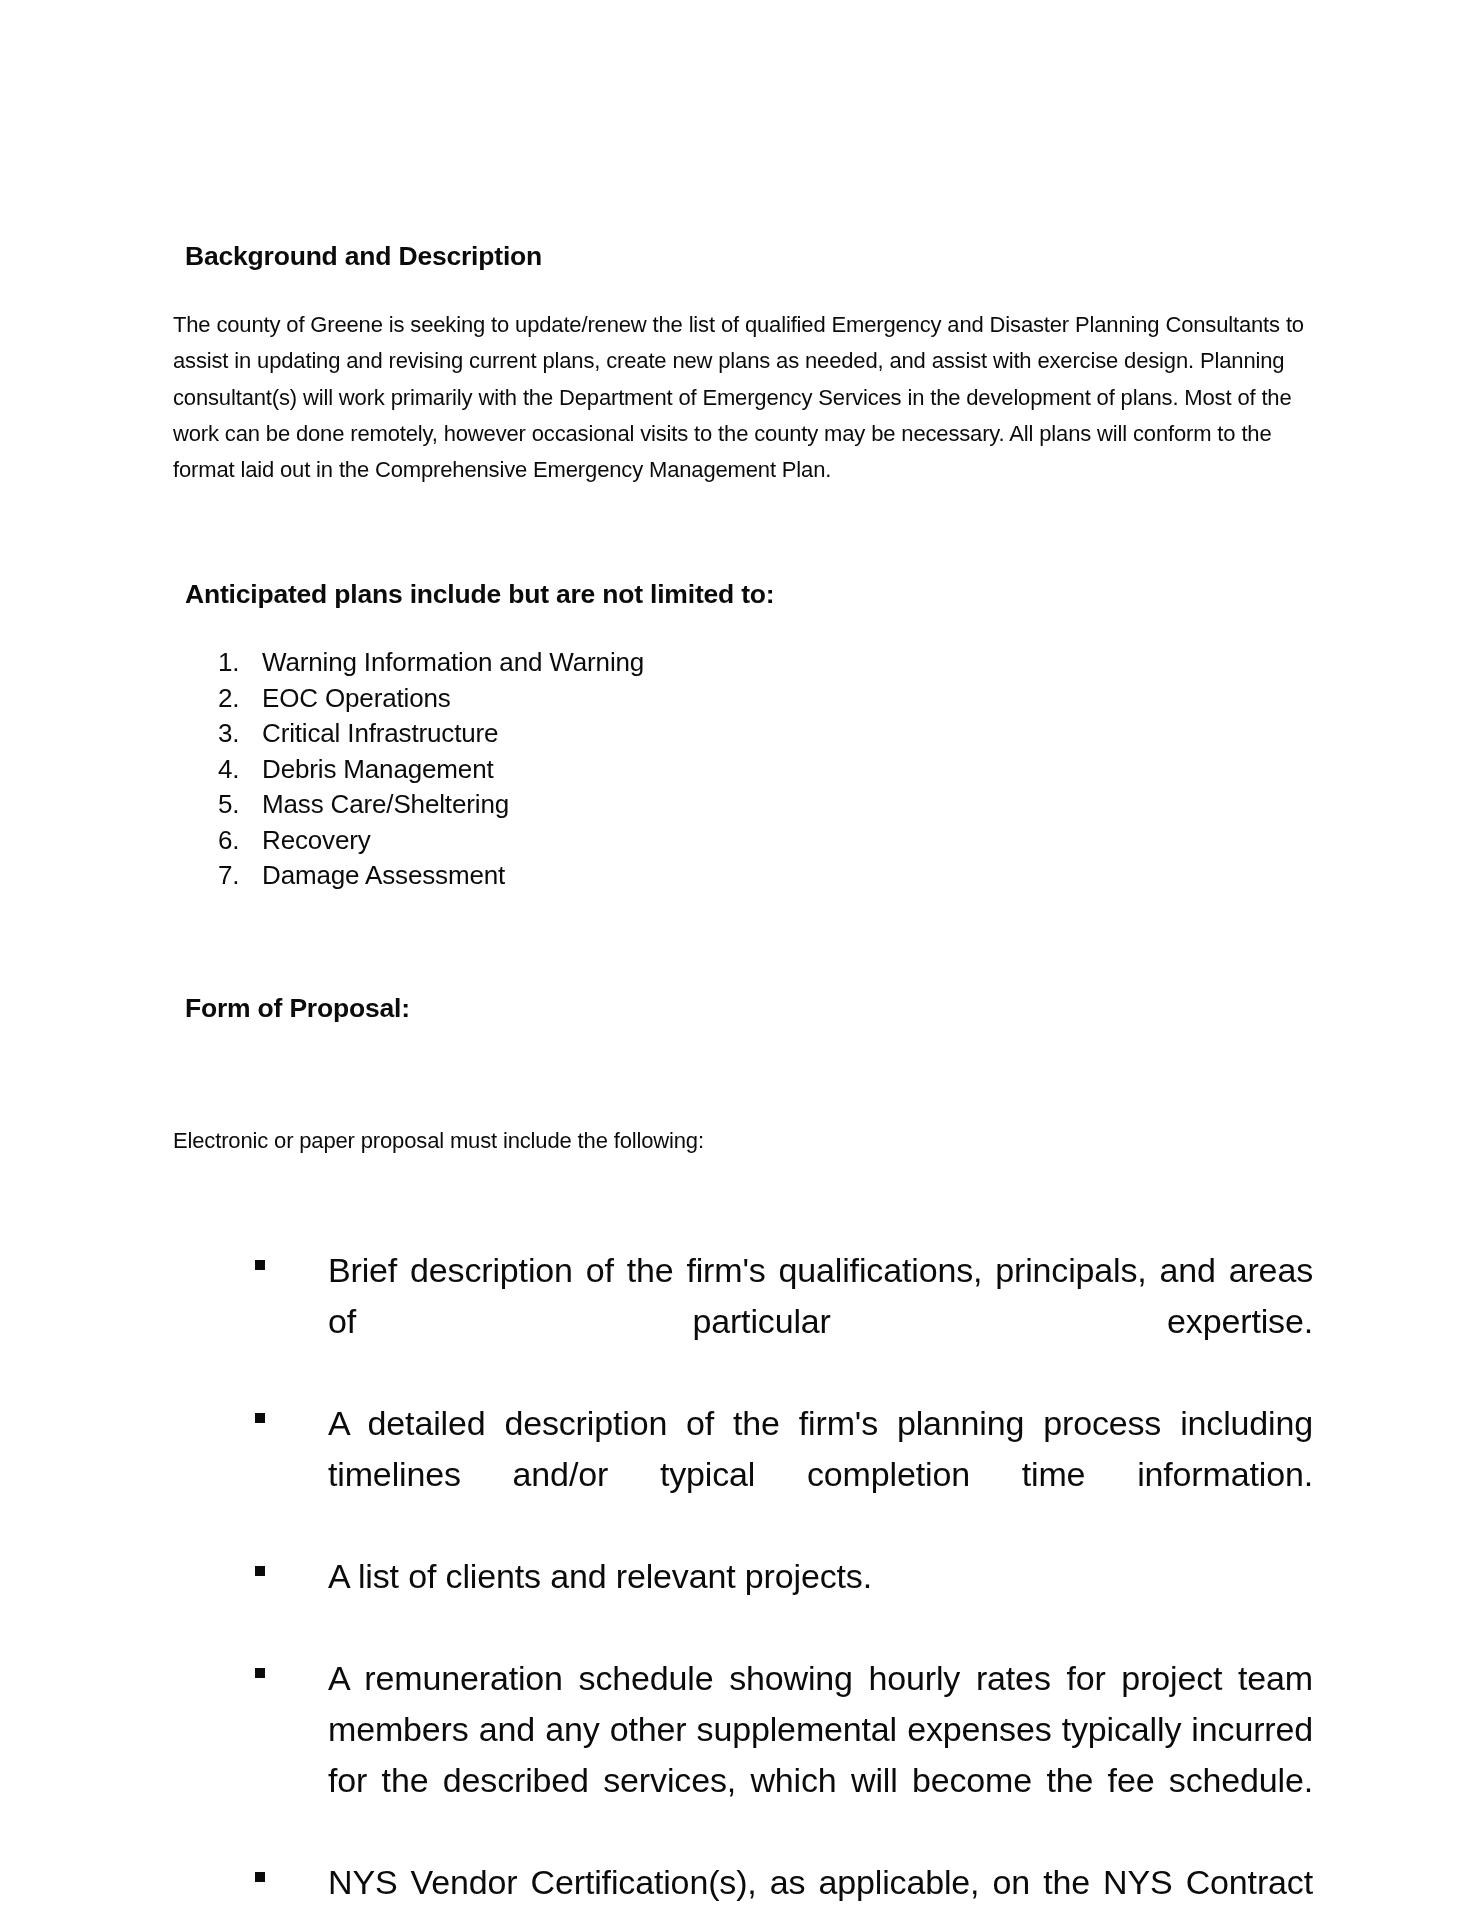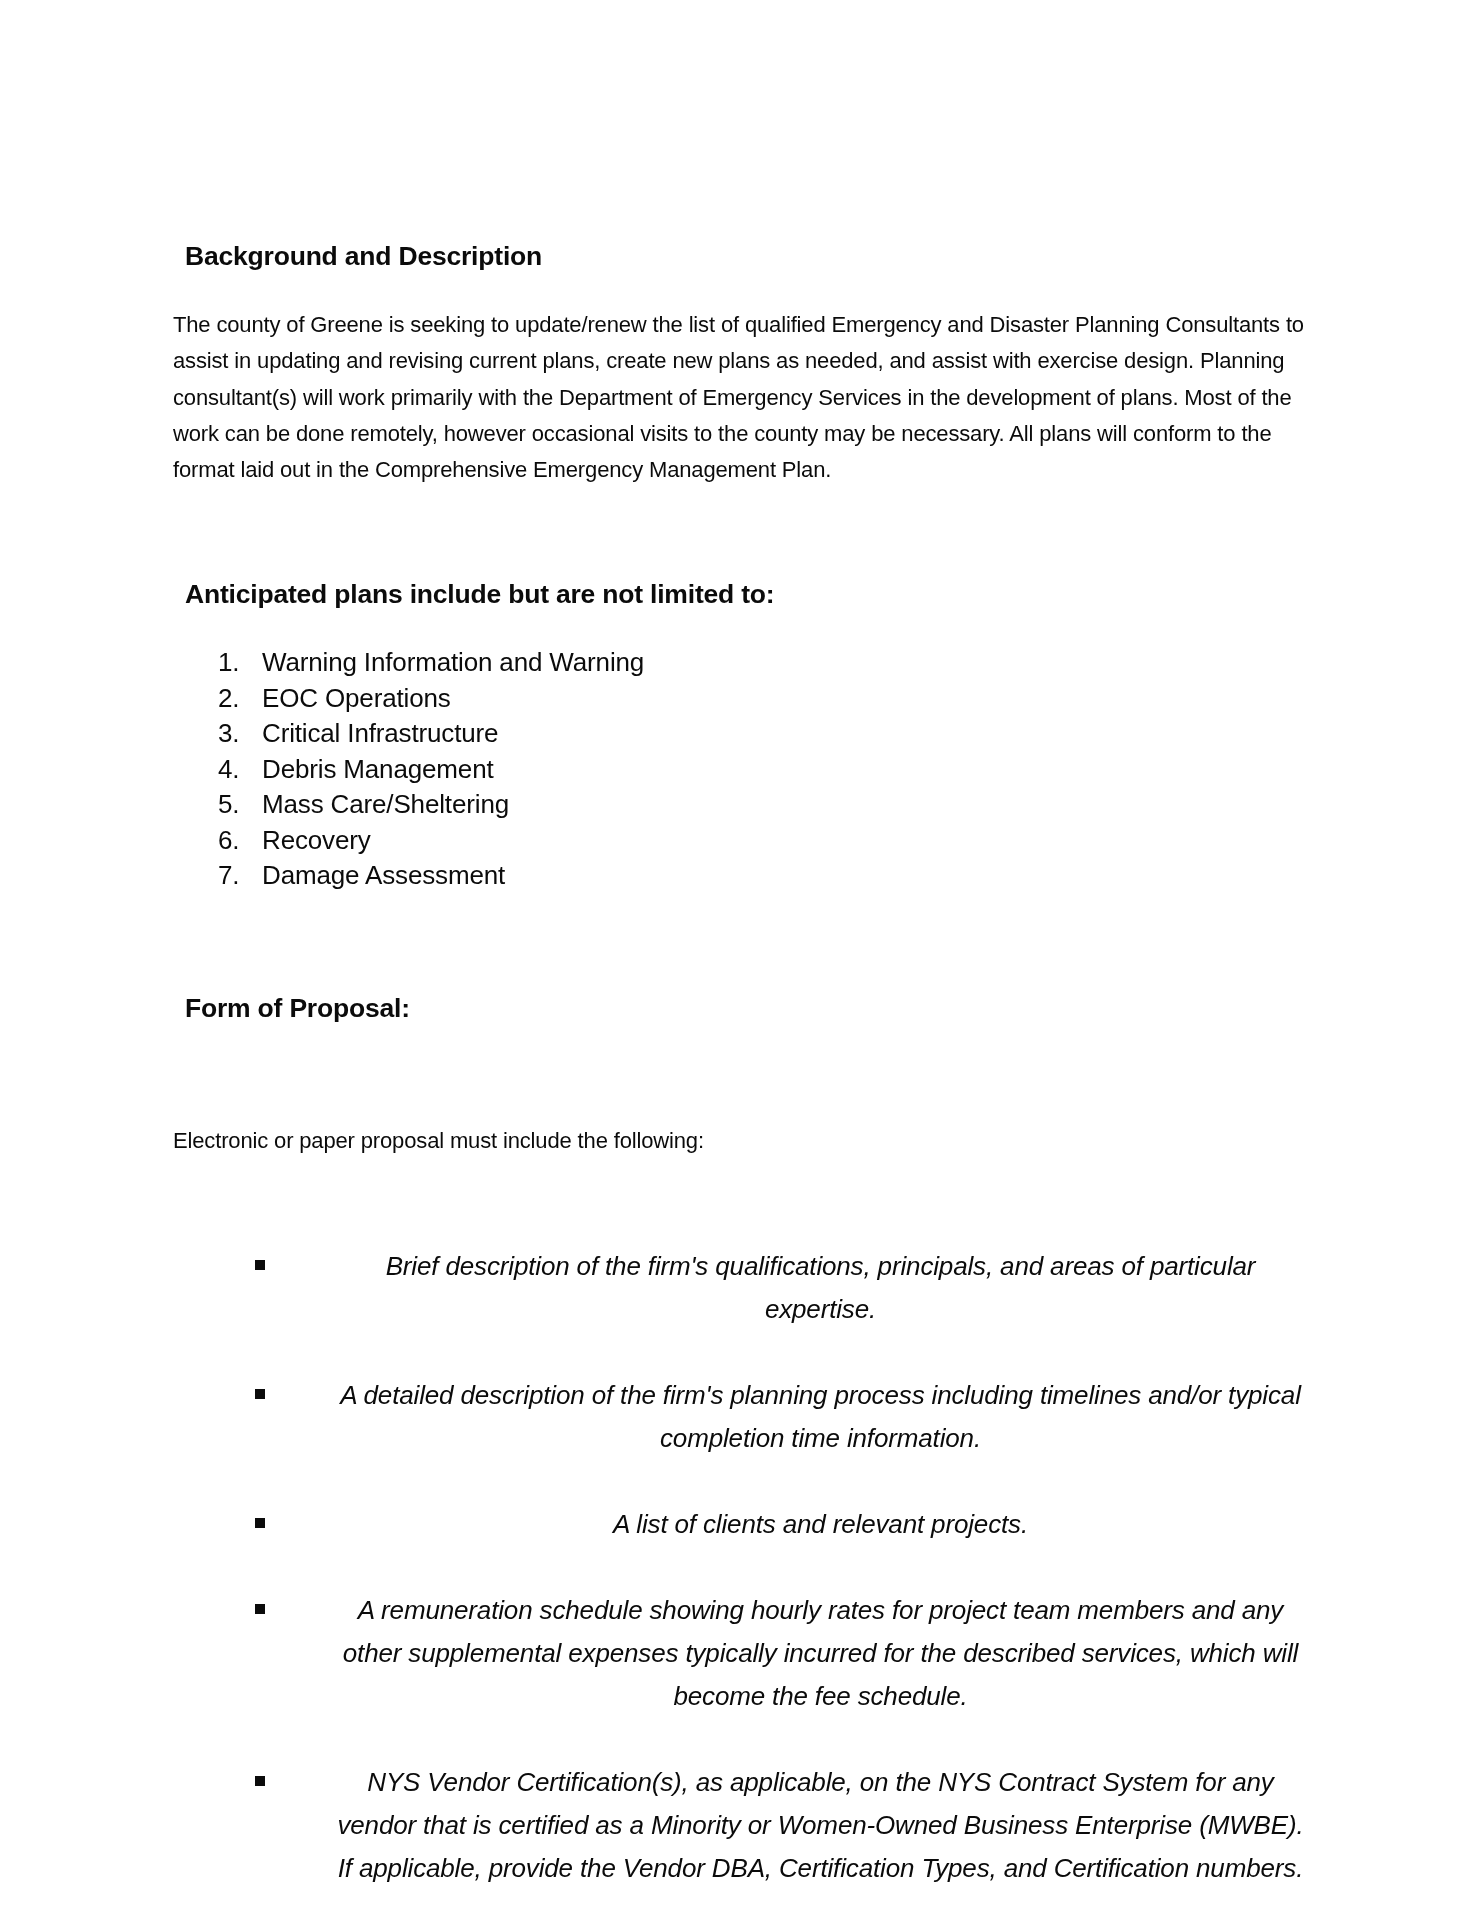--- a/index.html
+++ b/index.html
@@ -71,41 +71,39 @@
   .num-list .num-text { flex: 1 1 auto; }
 
   
   .bullet-list {
     margin: 0;
     padding: 0;
     list-style: none;
   }
   .bullet-list > li {
     position: relative;
-    font-size: 26px;
-    line-height: 43px;
+    font-size: 34px;
+    line-height: 51px;
     letter-spacing: -0.15px;
     padding-left: 155px;
     text-align: justify;
     text-justify: inter-word;
     margin-bottom: 0;
-    font-style: italic;
   }
   .bullet-list > li .sq {
     position: absolute;
     left: 82px;
     top: 15px;
     width: 10px;
     height: 10px;
     background: #0b0b0b;
     display: block;
   }
   .bullet-list > li .btext {
     display: block;
-    text-align: center;
   }
   
   .bullet-list > li .btext::after {
     content: "";
     display: inline-block;
     width: 100%;
   }
   .no-justify { text-align: left !important; }
 </style>
 </head>

